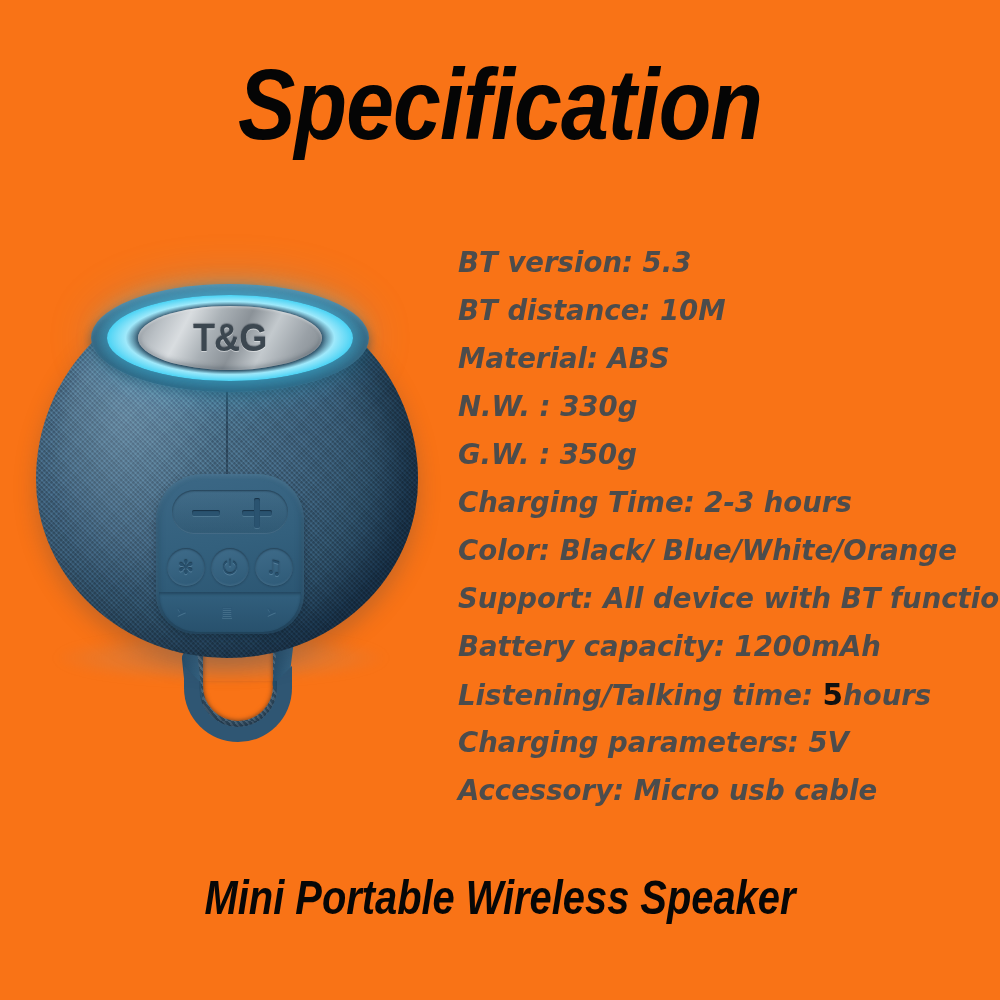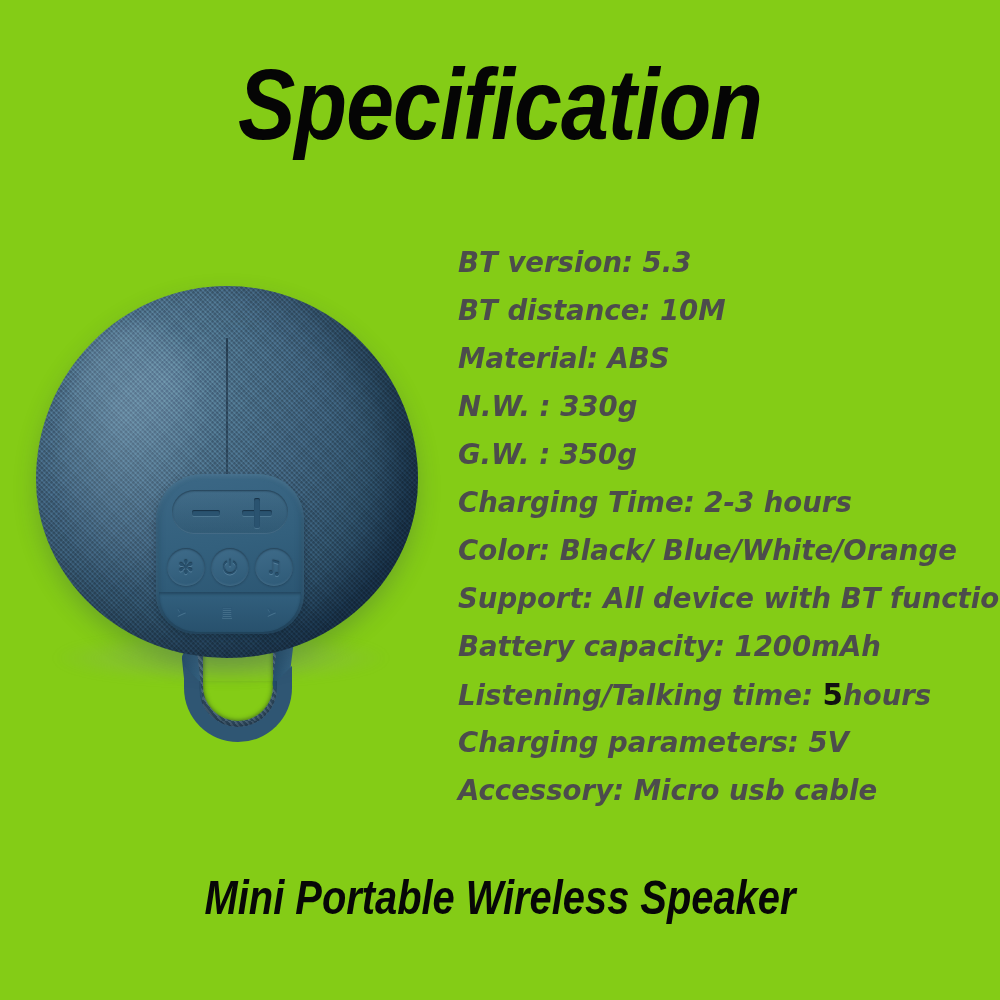--- a/index.html
+++ b/index.html
@@ -4,21 +4,21 @@
 <style>
   html, body {
     margin: 0;
     padding: 0;
     background: #ffffff;
   }
   #page {
     position: relative;
     width: 1000px;
     height: 1000px;
-    background: #84cc16;
+    background: #f97316;
     overflow: hidden;
     font-family: "DejaVu Sans", sans-serif;
   }
 
   
   #title {
     position: absolute;
     left: 0;
     top: 52px;
     width: 1000px;
@@ -390,20 +390,26 @@
       <div class="grip-arm right"></div>
       <div class="grip"></div>
     </div>
 
     <div class="ball">
       <div class="fabric"></div>
       <div class="seam"></div>
       <div class="ball-sheen"></div>
     </div>
 
+    <div class="bezel">
+      <div class="led-ring"></div>
+      <div class="logo-plate">
+        <span class="logo-text">T&amp;G</span>
+      </div>
+    </div>
 
     <div class="control-pad">
 
       <div class="rocker">
         <div class="sym minus-bar"></div>
         <div class="sym plus-h"></div>
         <div class="sym plus-v"></div>
       </div>
 
       <div class="rbtn b1">

